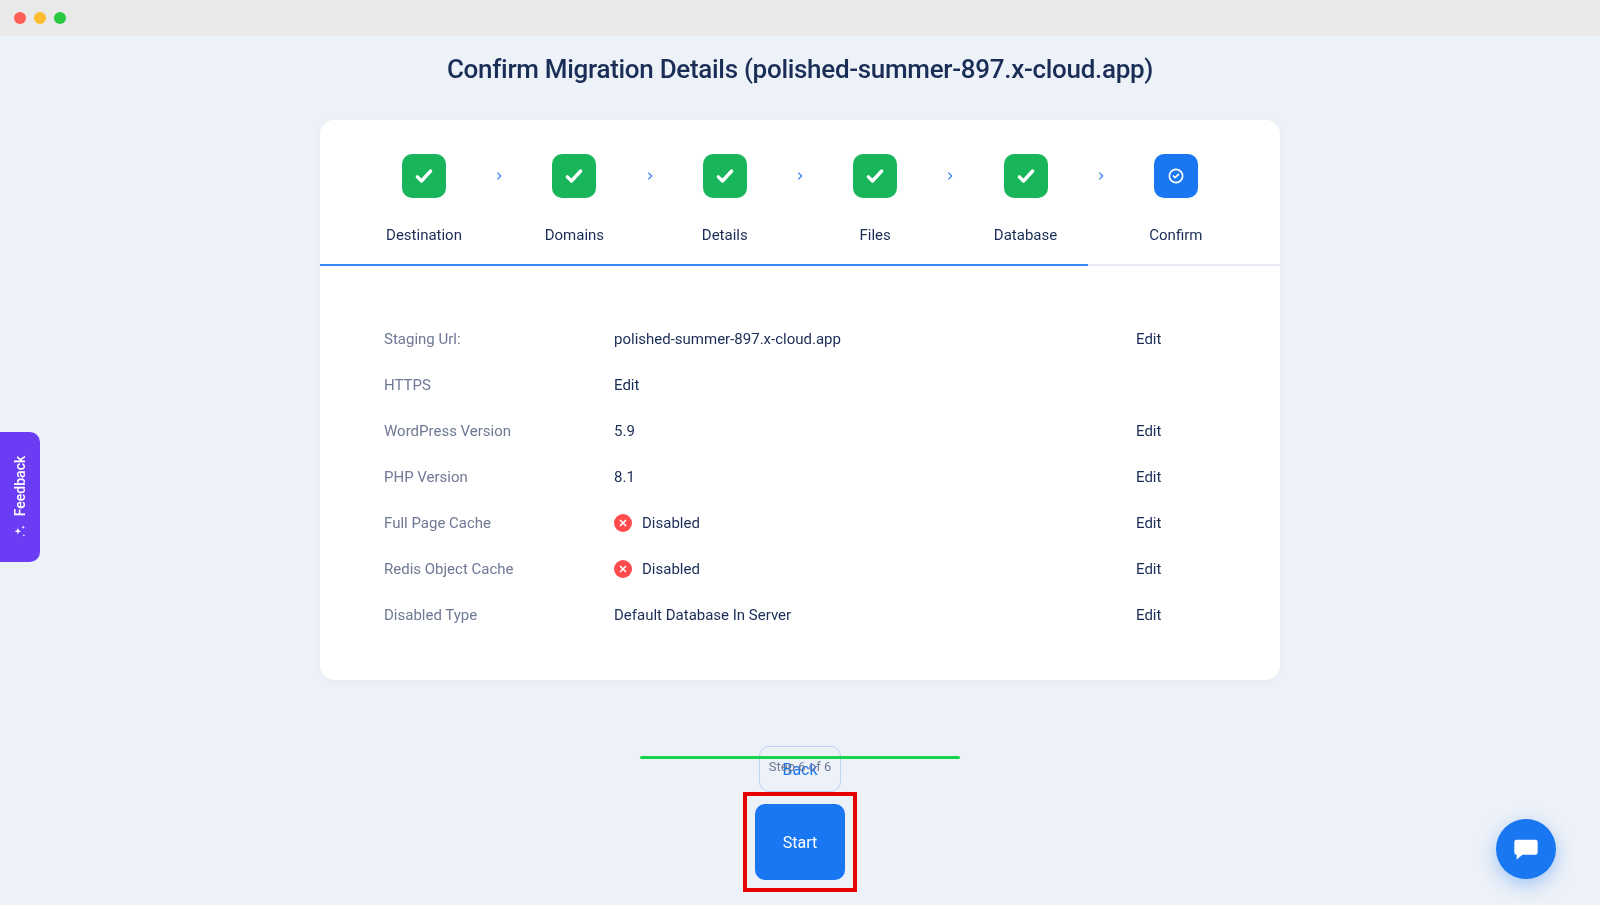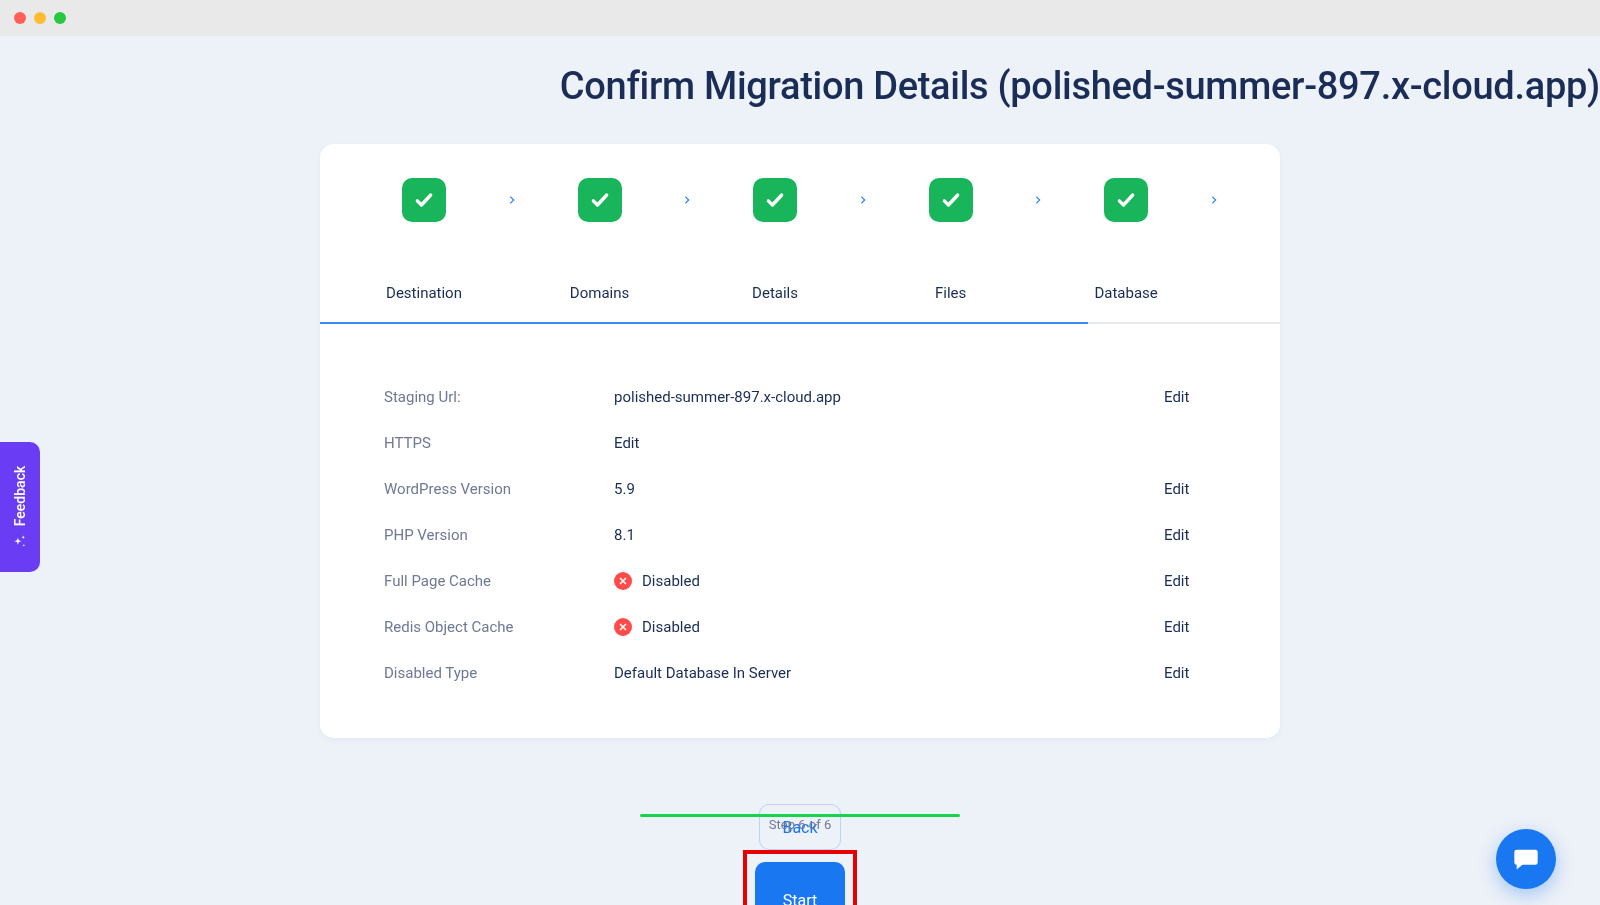--- a/index.html
+++ b/index.html
@@ -39,25 +39,25 @@
   .dot.yellow { background: #febc2e; }
   .dot.green { background: #28c840; }
 
   .page {
     position: relative;
     width: 100%;
     height: calc(100% - 36px);
   }
 
   .title {
-    text-align: right;
-    font-size: 38px;
+    text-align: center;
+    font-size: 26px;
     font-weight: 500;
     color: var(--navy);
-    margin-top: 28px;
+    margin-top: 18px;
     letter-spacing: -0.3px;
   }
 
   .panel {
     width: 960px;
     margin: 36px auto 0 auto;
     background: var(--bg-panel);
     border-radius: 14px;
     box-shadow: 0 0 0 1px rgba(0,0,0,0.00), 0 2px 6px rgba(30,50,100,0.04);
     overflow: hidden;
@@ -69,21 +69,20 @@
     justify-content: space-between;
     align-items: flex-start;
     padding: 34px 54px 20px 54px;
     position: relative;
   }
   .step {
     display: flex;
     flex-direction: column;
     align-items: center;
     width: 100px;
-    gap: 34px;
   }
   .step-box {
     width: 44px;
     height: 44px;
     border-radius: 10px;
     display: flex;
     align-items: center;
     justify-content: center;
   }
   .step-box.done { background: var(--green); }
@@ -115,21 +114,21 @@
     position: absolute;
     left: 0;
     top: 0;
     height: 2px;
     width: 80%;
     background: #3a8af6;
   }
 
   
   .details {
-    padding: 64px 56px 56px 64px;
+    padding: 64px 84px 56px 64px;
   }
   .drow {
     display: grid;
     grid-template-columns: 230px 1fr 60px;
     align-items: center;
     margin-bottom: 28px;
     font-size: 15px;
   }
   .dlabel { color: var(--text-muted); }
   .dval { color: var(--navy); display: flex; align-items: center; gap: 10px; }
@@ -318,20 +317,29 @@
               <polyline points="4 13 9 18 20 6"></polyline>
             </svg>
         </div>
         <div class="step-label">Database</div>
       </div>
       <div class="step-sep">
         <svg viewBox="0 0 24 24" fill="none" stroke="currentColor" stroke-width="3">
             <polyline points="8 4 16 12 8 20"></polyline>
           </svg>
       </div>
+      <div class="step">
+        <div class="step-box current">
+          <svg viewBox="0 0 24 24" fill="none" stroke="#fff" stroke-width="2">
+            <circle cx="12" cy="12" r="8"></circle>
+            <polyline points="9 12 11 14 15 10" stroke-linecap="round" stroke-linejoin="round"></polyline>
+          </svg>
+        </div>
+        <div class="step-label">Confirm</div>
+      </div>
     </div>
 
     <div class="stepper-underline">
       <div class="stepper-underline-fill"></div>
     </div>
 
     <div class="details">
       <div class="drow">
         <div class="dlabel">Staging Url:</div>
         <div class="dval">

